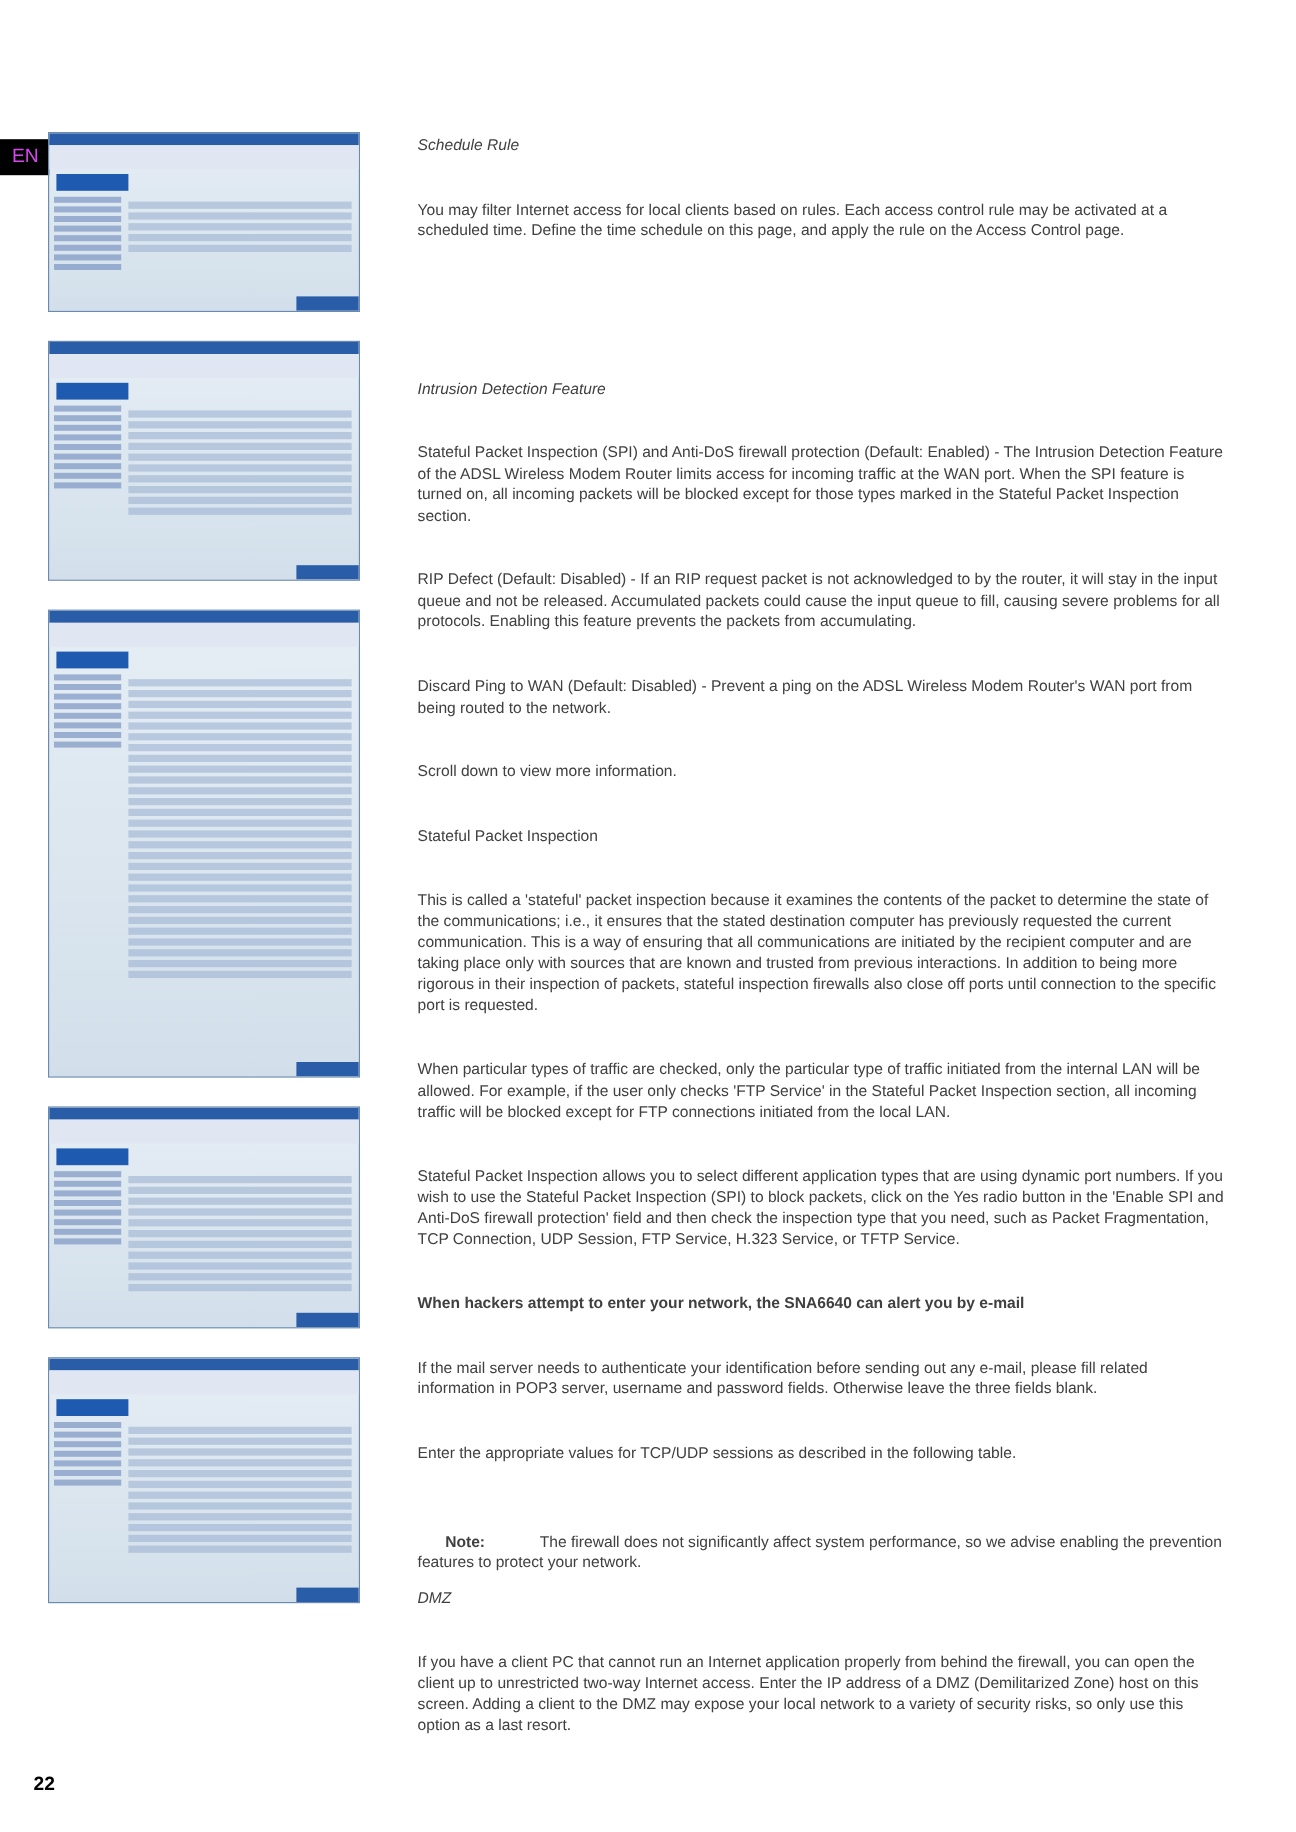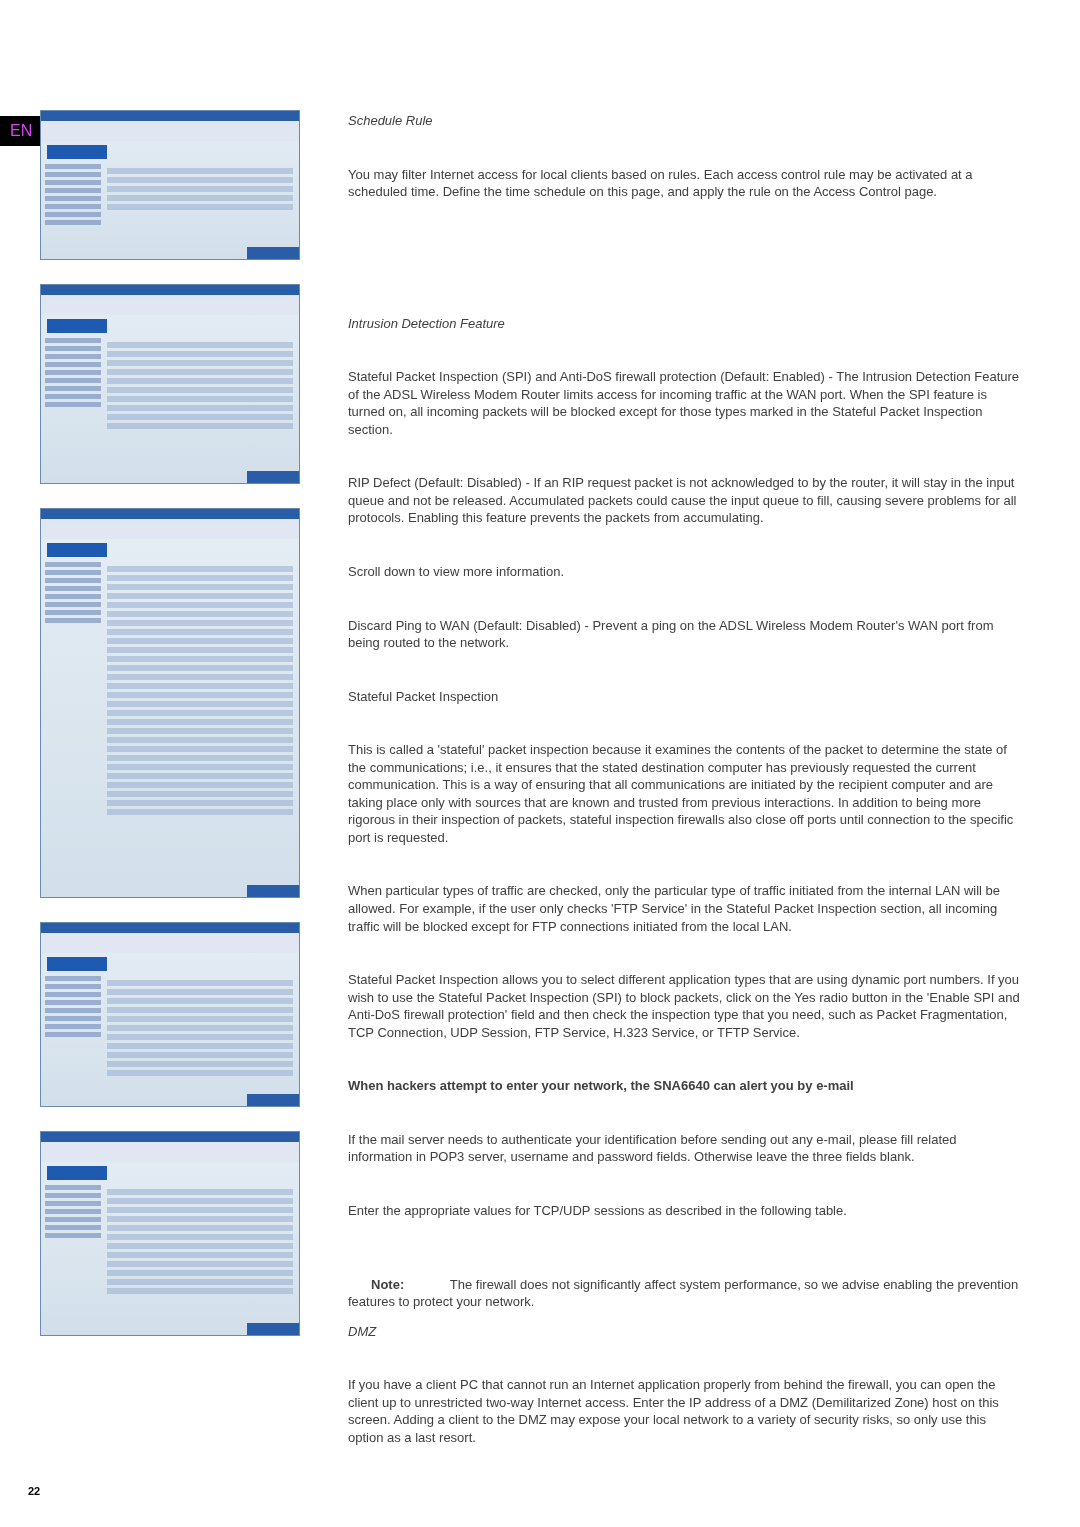--- a/index.html
+++ b/index.html
@@ -21,21 +21,21 @@
   .thumb2 { height: 200px; }
   .thumb3 { height: 390px; }
   .thumb4 { height: 185px; }
   .thumb5 { height: 205px; }
   .right-col h4 { font-style: italic; font-weight: normal; font-size: 13px; margin-top: 2px; }
   .right-col p { margin-bottom: 12px; margin-top: 36px; }
   .right-col .sub { font-style: italic; }
   .right-col strong { font-weight: bold; }
   .note-lead { font-weight: bold; padding-left: 23px; }
   .note-body { }
-  .page-num { position: absolute; bottom: 30px; left: 28px; font-weight: bold; font-size: 11px; }
+  .page-num { position: absolute; bottom: 30px; left: 28px; font-weight: bold; font-size: 16px; }
   .sp { height: 8px; }
   .sec { margin-bottom: 10px; }
   .indent { padding-left: 42px; display: block; }
 </style>
 </head>
 <body>
 
 <div class="lang-badge">EN</div>
 
 <div class="page">
@@ -199,22 +199,22 @@
       <p>You may filter Internet access for local clients based on rules. Each access control rule may be activated at a scheduled time. Define the time schedule on this page, and apply the rule on the Access Control page.</p>
     </div>
 
     <div style="height:58px"></div>
 
     <div class="sec">
       <div class="sp"></div>
       <p class="sub">Intrusion Detection Feature</p>
       <p>Stateful Packet Inspection (SPI) and Anti-DoS firewall protection (Default: Enabled) - The Intrusion Detection Feature of the ADSL Wireless Modem Router limits access for incoming traffic at the WAN port. When the SPI feature is turned on, all incoming packets will be blocked except for those types marked in the Stateful Packet Inspection section.</p>
       <p>RIP Defect (Default: Disabled) - If an RIP request packet is not acknowledged to by the router, it will stay in the input queue and not be released. Accumulated packets could cause the input queue to fill, causing severe problems for all protocols. Enabling this feature prevents the packets from accumulating.</p>
+      <p>Discard Ping to WAN (Default: Disabled) - Prevent a ping on the ADSL Wireless Modem Router's WAN port from being routed to the network.</p>
       <p>Scroll down to view more information.</p>
-      <p>Discard Ping to WAN (Default: Disabled) - Prevent a ping on the ADSL Wireless Modem Router's WAN port from being routed to the network.</p>
       <p style="margin-bottom:0">Stateful Packet Inspection</p>
       <p>This is called a 'stateful' packet inspection because it examines the contents of the packet to determine the state of the communications; i.e., it ensures that the stated destination computer has previously requested the current communication. This is a way of ensuring that all communications are initiated by the recipient computer and are taking place only with sources that are known and trusted from previous interactions. In addition to being more rigorous in their inspection of packets, stateful inspection firewalls also close off ports until connection to the specific port is requested.</p>
       <p>When particular types of traffic are checked, only the particular type of traffic initiated from the internal LAN will be allowed. For example, if the user only checks 'FTP Service' in the Stateful Packet Inspection section, all incoming traffic will be blocked except for FTP connections initiated from the local LAN.</p>
       <p>Stateful Packet Inspection allows you to select different application types that are using dynamic port numbers. If you wish to use the Stateful Packet Inspection (SPI) to block packets, click on the Yes radio button in the 'Enable SPI and Anti-DoS firewall protection' field and then check the inspection type that you need, such as Packet Fragmentation, TCP Connection, UDP Session, FTP Service, H.323 Service, or TFTP Service.</p>
       <p><strong>When hackers attempt to enter your network, the SNA6640 can alert you by e-mail</strong></p>
       <p>If the mail server needs to authenticate your identification before sending out any e-mail, please fill related information in POP3 server, username and password fields. Otherwise leave the three fields blank.</p>
       <p>Enter the appropriate values for TCP/UDP sessions as described in the following table.</p>
       <div class="sp"></div>
       <p>
         <span class="note-lead">Note:</span>

